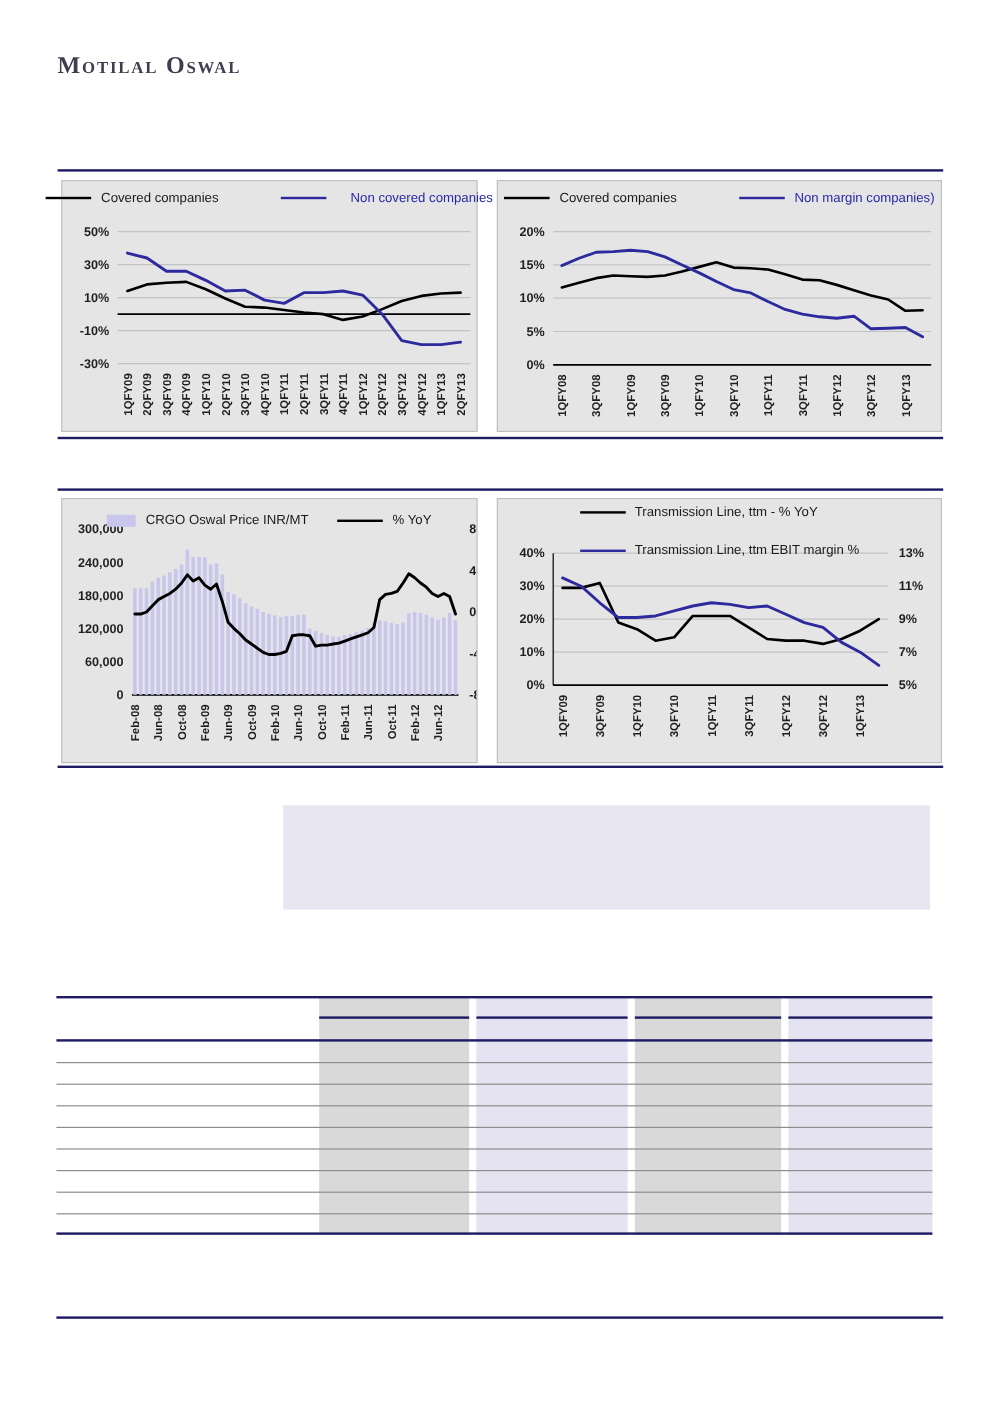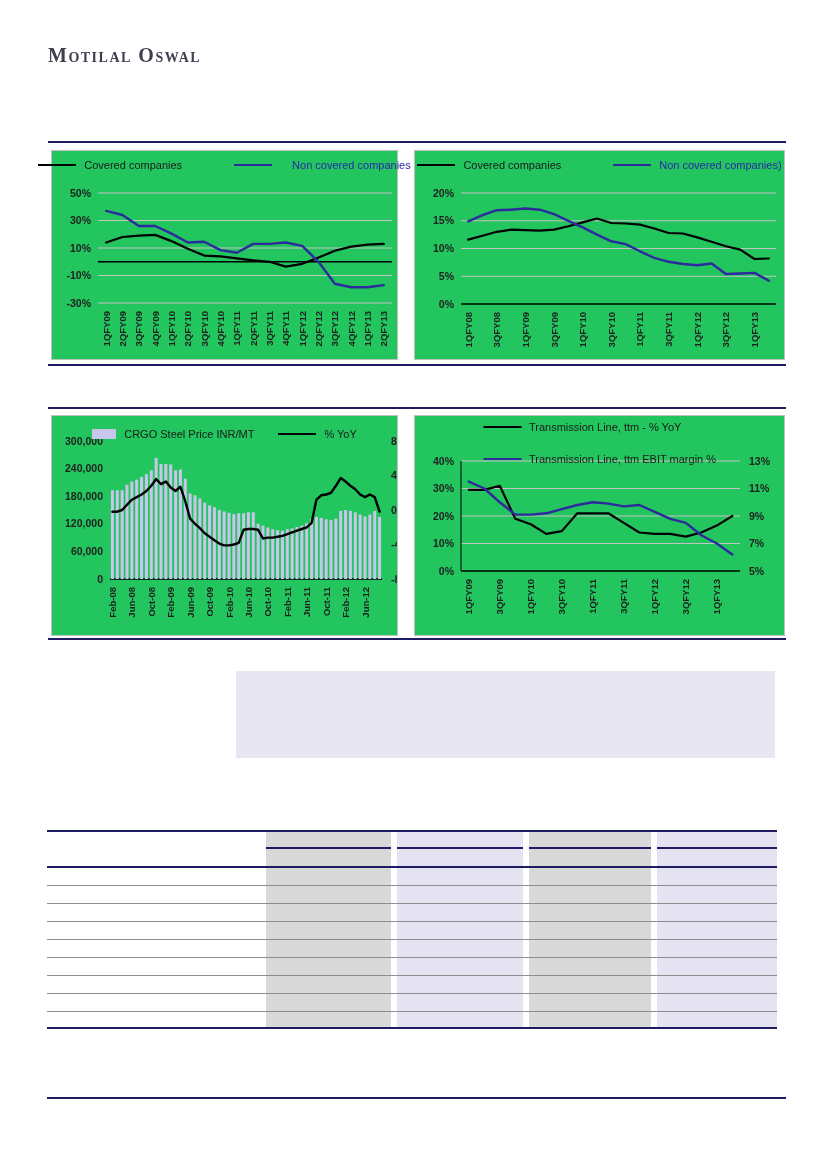--- a/index.html
+++ b/index.html
@@ -2,21 +2,21 @@
 <html><head>
 <meta charset="utf-8">
 <style>
   html,body{margin:0;padding:0;}
   body{width:826px;height:1169px;background:#ffffff;position:relative;overflow:hidden;
        font-family:"Liberation Sans",sans-serif;}
   .logo{position:absolute;left:48px;top:44px;font-family:"Liberation Serif",serif;
         font-variant:small-caps;font-size:20px;font-weight:600;letter-spacing:1.5px;color:#3f3e4f;}
   .panel{position:absolute;left:48px;width:738px;}
   .nrule{position:absolute;left:0;right:0;height:2px;}
-  .chart-box{position:absolute;background:#22c55e;border:1px solid #c0c0c0;box-sizing:content-box;}
+  .chart-box{position:absolute;background:#e5e5e5;border:1px solid #c0c0c0;box-sizing:content-box;}
   .chart-box svg{position:absolute;left:0;top:0;}
   .legend{position:absolute;left:0;right:0;display:flex;justify-content:center;align-items:center;
           gap:52px;font-size:11px;color:#1a1a1a;z-index:2;white-space:nowrap;}
   .legend.tight{gap:24px;}
   .legend.two{flex-direction:column;align-items:flex-start;gap:4px;left:50%;right:auto;
               transform:translateX(-50%);}
   .lg-item{display:inline-flex;align-items:center;gap:8px;}
   .sw-line{display:inline-block;width:38px;height:2.5px;}
   .sw-bar{display:inline-block;width:24px;height:10px;}
   text.ytick{font-family:"Liberation Sans",sans-serif;font-size:10.5px;font-weight:700;fill:#1f1f1f;}
@@ -80,21 +80,21 @@
       </svg>
     </div>
   <div class="chart-box" id="box-b" style="left:366px;top:9px;width:369px;height:208px;">
       <div class="legend" style="top: 8px;">
         <span class="lg-item">
           <span class="sw-line" style="background: rgb(0, 0, 0);"></span>
           <span style="color: rgb(26, 26, 26);">Covered companies</span>
         </span>
         <span class="lg-item">
           <span class="sw-line" style="background: rgb(45, 42, 158);"></span>
-          <span style="color: rgb(41, 41, 168);">Non covered companies)</span>
+          <span style="color: rgb(41, 41, 168);">Non margin companies)</span>
         </span>
       </div>
       <svg width="369" height="208">
         <line x1="46" x2="361" y1="42" y2="42" stroke="#c3c3c3" stroke-width="1"></line>
         <text x="39" y="45.5" text-anchor="end" class="ytick">20%</text>
         <line x1="46" x2="361" y1="69.75" y2="69.75" stroke="#c3c3c3" stroke-width="1"></line>
         <text x="39" y="73.25" text-anchor="end" class="ytick">15%</text>
         <line x1="46" x2="361" y1="97.5" y2="97.5" stroke="#c3c3c3" stroke-width="1"></line>
         <text x="39" y="101" text-anchor="end" class="ytick">10%</text>
         <line x1="46" x2="361" y1="125.25" y2="125.25" stroke="#c3c3c3" stroke-width="1"></line>
@@ -118,21 +118,21 @@
     </div>
   <div class="nrule" style="bottom: 0px; background: rgb(30, 27, 98);"></div>
 </div>
 
 <div class="panel" id="panel2" style="top:407px;height:233px;">
   <div class="nrule" style="top: 0px; background: rgb(30, 27, 98);"></div>
   <div class="chart-box" id="box-c" style="left:3px;top:8px;width:345px;height:219px;">
       <div class="legend tight" style="top: 12px;">
         <span class="lg-item">
           <span class="sw-bar" style="background: rgb(201, 198, 236);"></span>
-          <span style="color: rgb(26, 26, 26);">CRGO Steel Price  INR/MT</span>
+          <span style="color: rgb(26, 26, 26);">CRGO Oswal Price  INR/MT</span>
         </span>
         <span class="lg-item">
           <span class="sw-line" style="background: rgb(0, 0, 0);"></span>
           <span style="color: rgb(26, 26, 26);">% YoY</span>
         </span>
       </div>
       <svg width="345" height="219">
         <text x="51" y="28.5" text-anchor="end" class="ytick">300,000</text>
         <text x="51" y="56.099999999999994" text-anchor="end" class="ytick">240,000</text>
         <text x="51" y="83.7" text-anchor="end" class="ytick">180,000</text>

